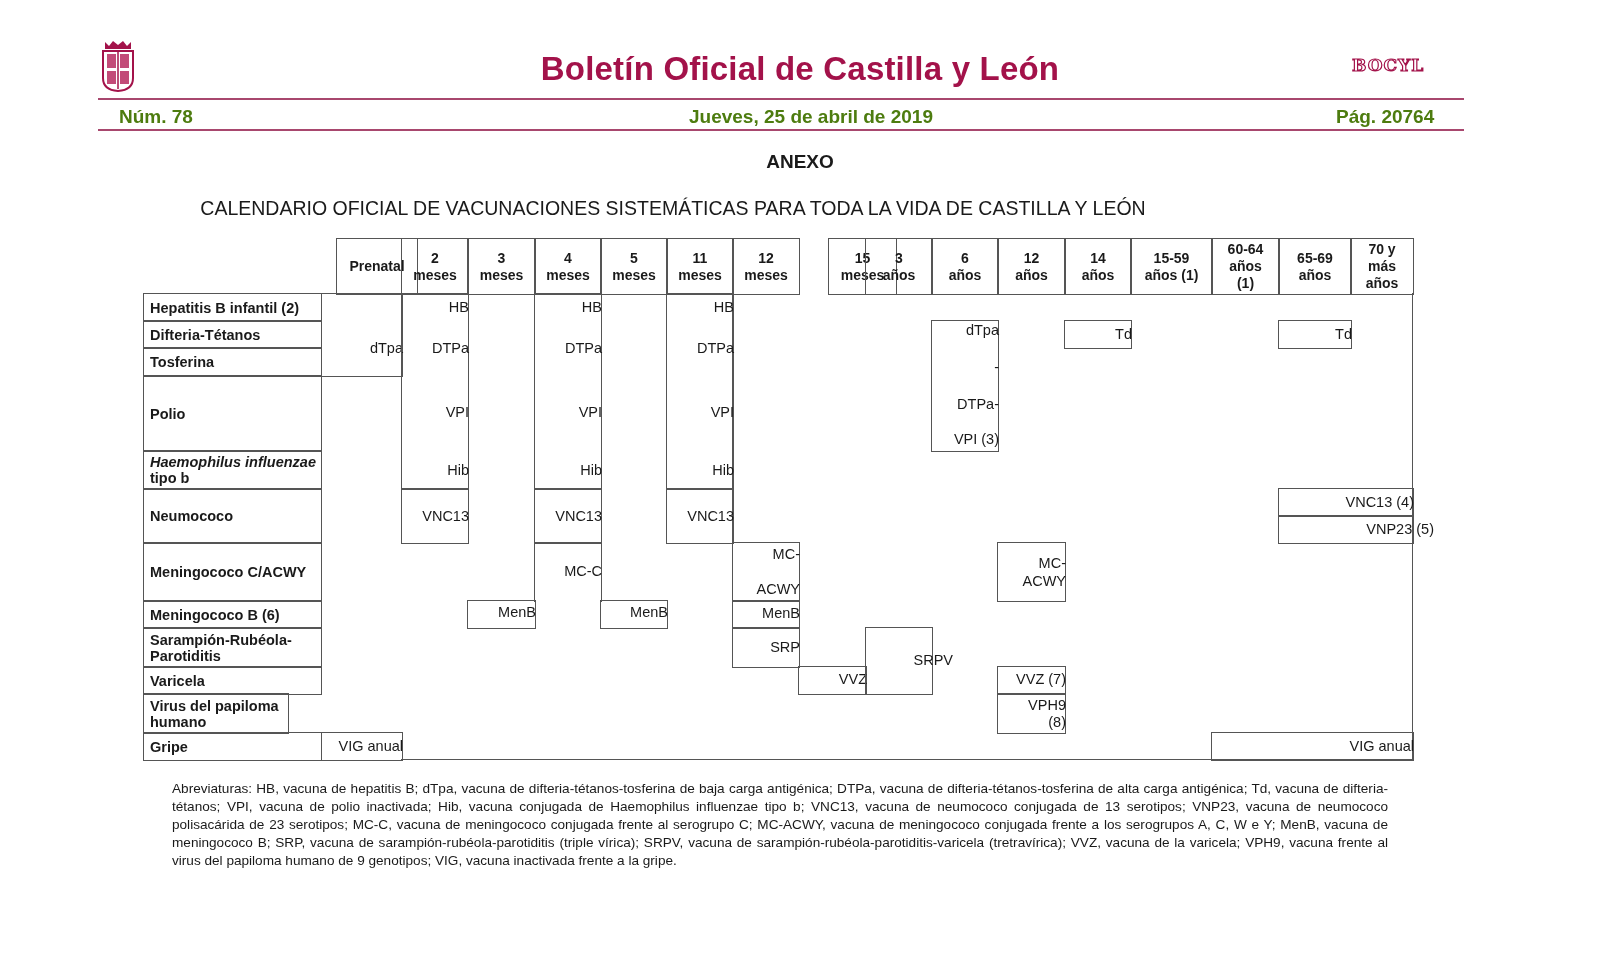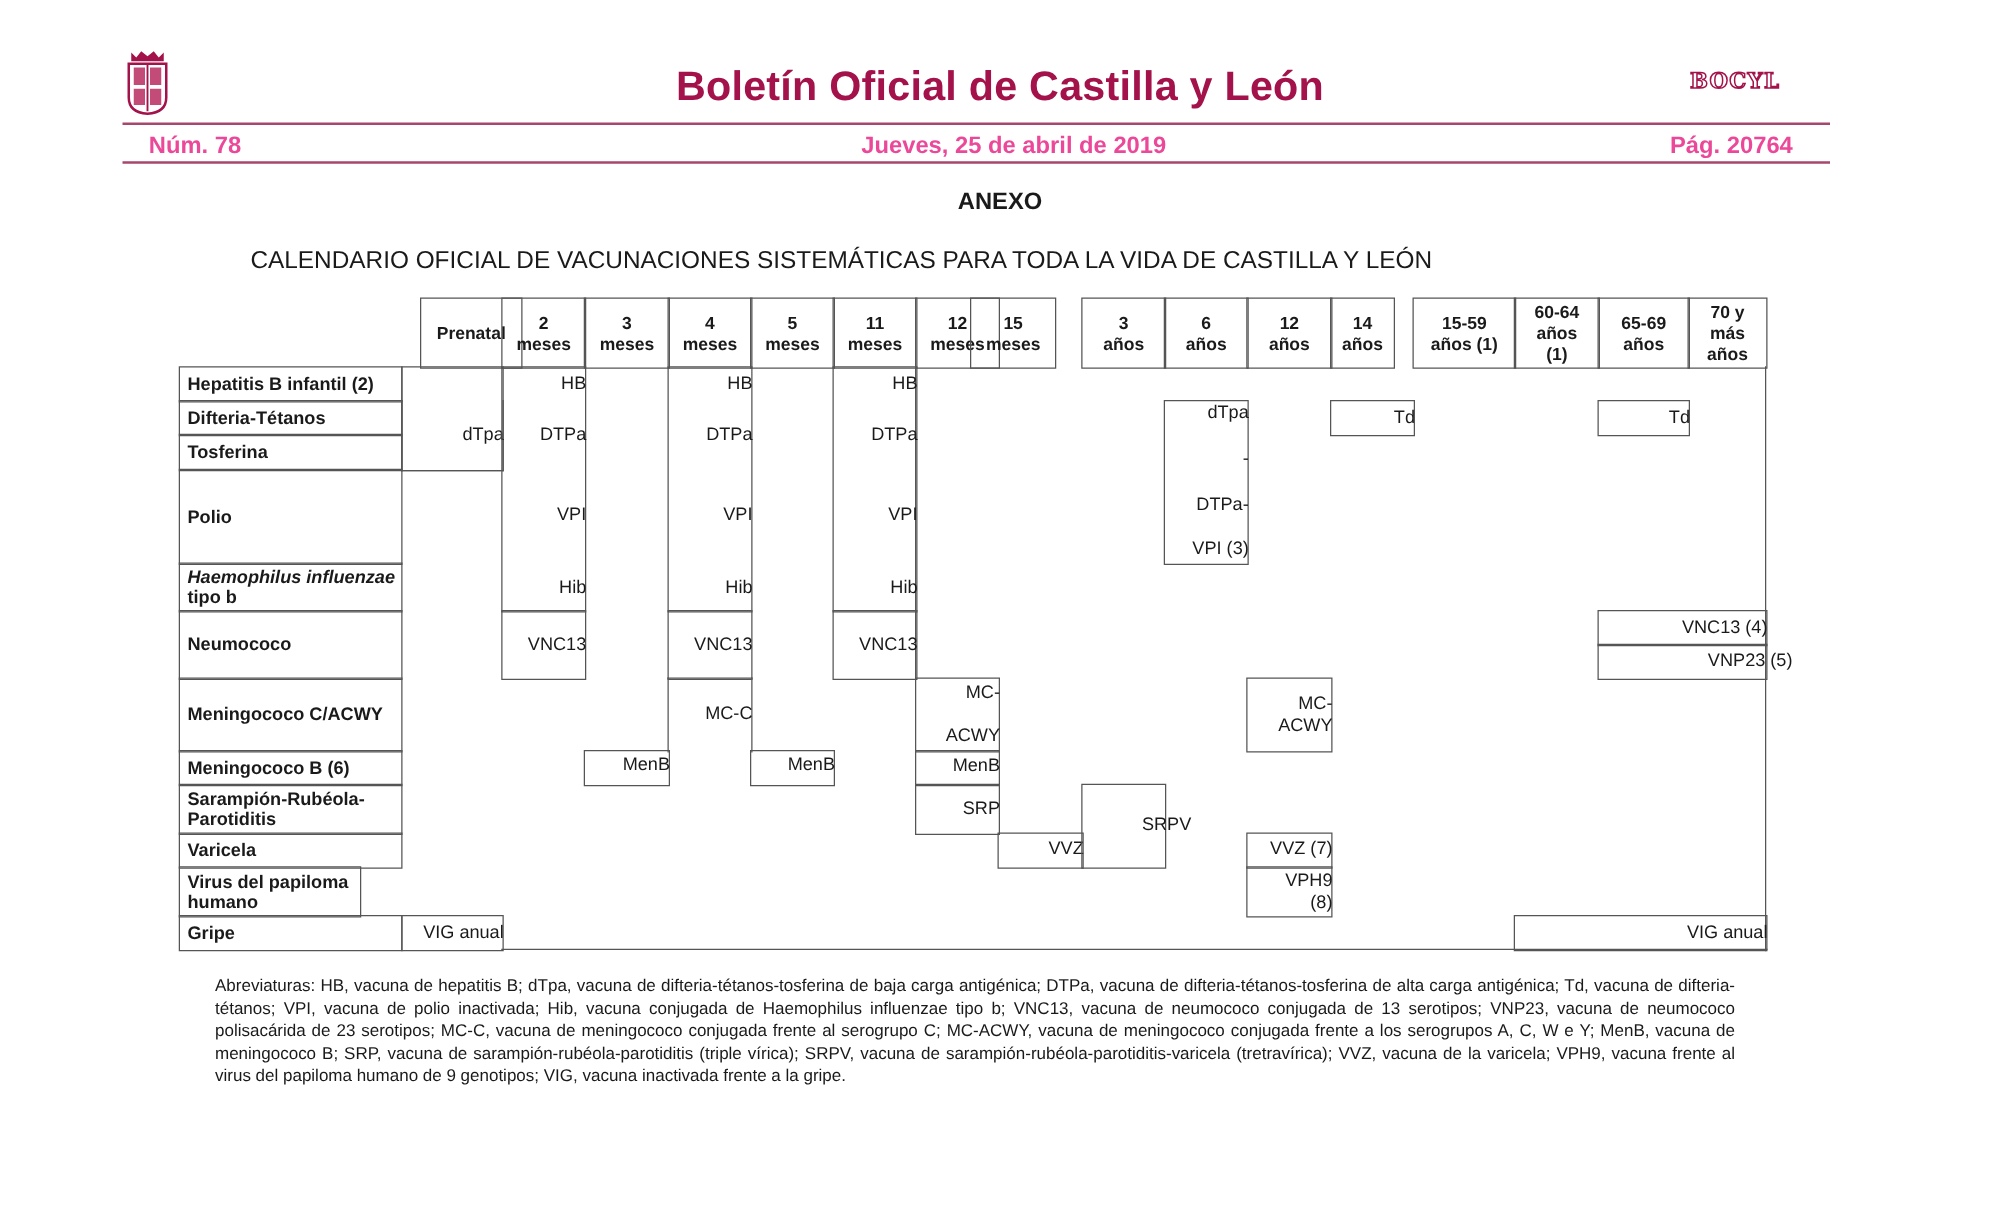--- a/index.html
+++ b/index.html
@@ -2,21 +2,21 @@
 <html><head>
 <meta charset="utf-8">
 <style>
   html,body{margin:0;padding:0;background:#fff;}
   body{width:1600px;height:966px;position:relative;overflow:hidden;font-family:"Liberation Sans",sans-serif;color:#1a1a1a;}
   .abs{position:absolute;}
   .crest{left:101px;top:40px;width:34px;height:52px;}
   .title{left:0;width:1600px;top:50px;text-align:center;font-weight:bold;font-size:33px;color:#a3124a;letter-spacing:0.2px;}
   .bocyl{left:1352px;top:55px;font-weight:bold;font-size:17px;color:#fff;-webkit-text-stroke:1.2px #a3124a;letter-spacing:1px;font-family:"DejaVu Serif",serif;}
   .rule{left:98px;width:1366px;height:2px;background:#a8476e;}
-  .meta{top:106px;font-weight:bold;font-size:19px;color:#ec4899;}
+  .meta{top:106px;font-weight:bold;font-size:19px;color:#4d7c0f;}
   .anexo{left:0;width:1600px;top:151px;text-align:center;font-weight:bold;font-size:19px;}
   .subtitle{left:0;width:1346px;top:197px;text-align:center;font-size:19.5px;}
   .box{position:absolute;border:1.5px solid #555;box-sizing:border-box;}
   .hcell{position:absolute;box-sizing:border-box;border:1.5px solid #555;display:flex;align-items:center;justify-content:center;text-align:center;font-weight:bold;font-size:14px;line-height:17px;}
   .lcell{position:absolute;box-sizing:border-box;border:1.5px solid #555;display:flex;align-items:center;padding-left:6px;font-weight:bold;font-size:14.5px;line-height:16px;}
   .txt{position:absolute;text-align:right;font-size:14.5px;line-height:17px;}
   .abbr{left:172px;top:780px;width:1216px;font-size:13.6px;line-height:18px;text-align:justify;}
 </style>
 </head>
 <body>
@@ -51,29 +51,29 @@
   <div class="hcell" style="left:467px;top:238px;width:69px;height:57px;white-space:pre-line">3
 meses</div>
   <div class="hcell" style="left:534px;top:238px;width:68px;height:57px;white-space:pre-line">4
 meses</div>
   <div class="hcell" style="left:600px;top:238px;width:68px;height:57px;white-space:pre-line">5
 meses</div>
   <div class="hcell" style="left:666px;top:238px;width:68px;height:57px;white-space:pre-line">11
 meses</div>
   <div class="hcell" style="left:732px;top:238px;width:68px;height:57px;white-space:pre-line">12
 meses</div>
-  <div class="hcell" style="left:776px;top:238px;width:69px;height:57px;white-space:pre-line">15
+  <div class="hcell" style="left:828px;top:238px;width:69px;height:57px;white-space:pre-line">15
 meses</div>
   <div class="hcell" style="left:865px;top:238px;width:68px;height:57px;white-space:pre-line">3
 años</div>
   <div class="hcell" style="left:931px;top:238px;width:68px;height:57px;white-space:pre-line">6
 años</div>
   <div class="hcell" style="left:997px;top:238px;width:69px;height:57px;white-space:pre-line">12
 años</div>
-  <div class="hcell" style="left:1064px;top:238px;width:52px;height:57px;white-space:pre-line">14
+  <div class="hcell" style="left:1064px;top:238px;width:68px;height:57px;white-space:pre-line">14
 años</div>
   <div class="hcell" style="left:1130px;top:238px;width:83px;height:57px;white-space:pre-line">15-59
 años (1)</div>
   <div class="hcell" style="left:1211px;top:238px;width:69px;height:57px;white-space:pre-line">60-64
 años
 (1)</div>
   <div class="hcell" style="left:1278px;top:238px;width:74px;height:57px;white-space:pre-line">65-69
 años</div>
   <div class="hcell" style="left:1350px;top:238px;width:64px;height:57px;white-space:pre-line">70 y
 más

